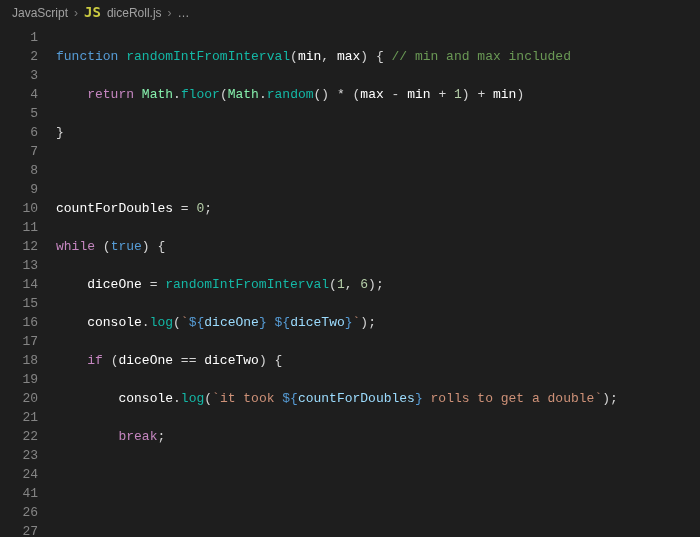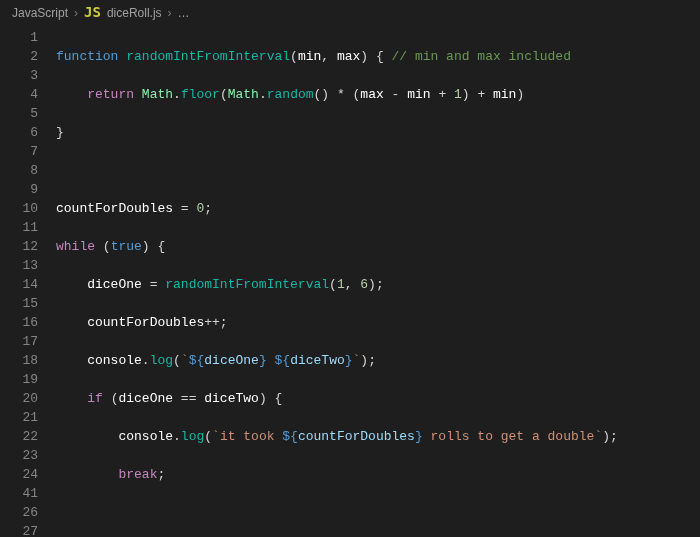--- a/index.html
+++ b/index.html
@@ -117,21 +117,20 @@
   </div>
 
   <div class="code">
 <div class="line"><span class="kw-dec">function</span><span class="plain"> </span><span class="fn">randomIntFromInterval</span><span class="plain">(</span><span class="param">min</span><span class="plain">, </span><span class="param">max</span><span class="plain">) { </span><span class="comment">// min and max included</span></div>
 <div class="line"><span class="plain">    </span><span class="kw-ctrl">return</span><span class="plain"> </span><span class="obj">Math</span><span class="plain">.</span><span class="fn">floor</span><span class="plain">(</span><span class="obj">Math</span><span class="plain">.</span><span class="fn">random</span><span class="plain">() * (</span><span class="param">max</span><span class="plain"> - </span><span class="param">min</span><span class="plain"> + </span><span class="num">1</span><span class="plain">) + </span><span class="param">min</span><span class="plain">)</span></div>
 <div class="line"><span class="plain">}</span></div>
 <div class="line"></div>
 <div class="line"><span class="param">countForDoubles</span><span class="plain"> = </span><span class="num">0</span><span class="plain">;</span></div>
 <div class="line"><span class="kw-ctrl">while</span><span class="plain"> (</span><span class="const">true</span><span class="plain">) {</span></div>
 <div class="line"><span class="plain">    </span><span class="param">diceOne</span><span class="plain"> = </span><span class="fn">randomIntFromInterval</span><span class="plain">(</span><span class="num">1</span><span class="plain">, </span><span class="num">6</span><span class="plain">);</span></div>
-<div class="line"><span class="plain">    </span><span class="param">countForDoubles</span><span class="plain">++;</span></div>
 <div class="line"><span class="plain">    </span><span class="param">console</span><span class="plain">.</span><span class="fn">log</span><span class="plain">(</span><span class="str">`</span><span class="tmpl">${</span><span class="tmplvar">diceOne</span><span class="tmpl">}</span><span class="str"> </span><span class="tmpl">${</span><span class="tmplvar">diceTwo</span><span class="tmpl">}</span><span class="str">`</span><span class="plain">);</span></div>
 <div class="line"><span class="plain">    </span><span class="kw-ctrl">if</span><span class="plain"> (</span><span class="param">diceOne</span><span class="plain"> == </span><span class="param">diceTwo</span><span class="plain">) {</span></div>
 <div class="line"><span class="plain">        </span><span class="param">console</span><span class="plain">.</span><span class="fn">log</span><span class="plain">(</span><span class="str">`</span><span class="str">it took </span><span class="tmpl">${</span><span class="tmplvar">countForDoubles</span><span class="tmpl">}</span><span class="str"> rolls to get a double</span><span class="str">`</span><span class="plain">);</span></div>
 <div class="line"><span class="plain">        </span><span class="kw-ctrl">break</span><span class="plain">;</span></div>
 
 
 
 
 
 

